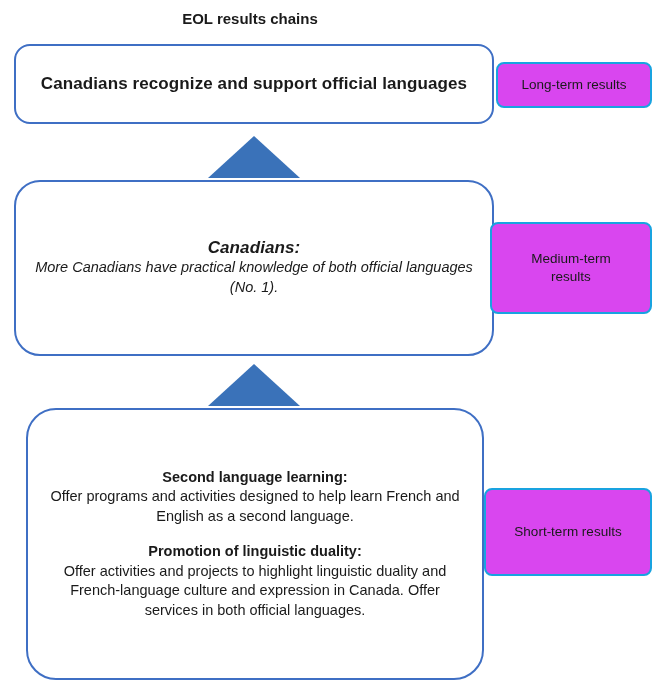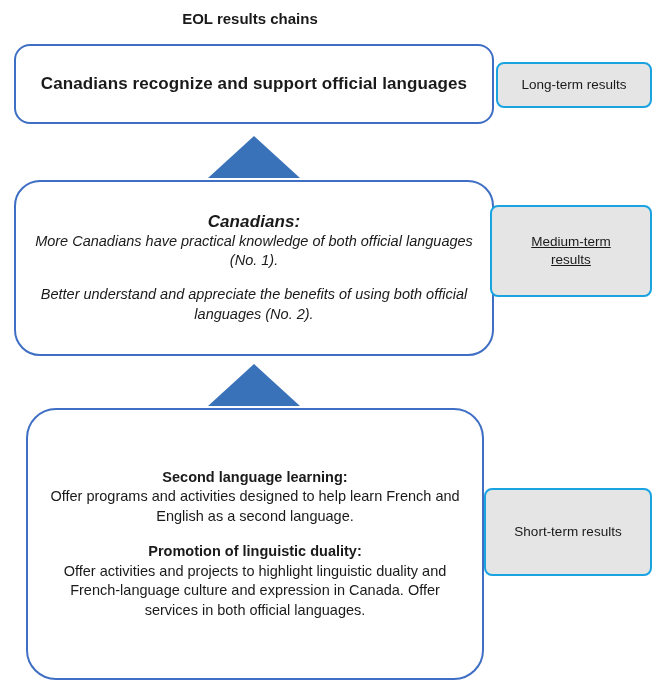--- a/index.html
+++ b/index.html
@@ -95,42 +95,41 @@
   .block + .block {
     margin-top: 16px;
   }
 
   
   .side-label {
     position: absolute;
     box-sizing: border-box;
     border: 2px solid #19a3e0;
     border-radius: 8px;
-    background: #e5e5e5;
+    background: #d946ef;
     display: flex;
     align-items: center;
     justify-content: center;
     text-align: center;
     font-size: 13.5px;
     color: #1a1a1a;
     line-height: 1.3;
     padding: 4px 18px;
   }
   .side-label.long {
     left: 496px;
     top: 62px;
     width: 156px;
     height: 46px;
   }
   .side-label.medium {
     left: 490px;
-    top: 205px;
+    top: 222px;
     width: 162px;
     height: 92px;
-    text-decoration: underline;
   }
   .side-label.short {
     left: 484px;
     top: 488px;
     width: 168px;
     height: 88px;
   }
 
   
   .arrow {
@@ -162,21 +161,20 @@
   </div>
   <div class="side-label long">
     <span>Long-term results</span>
   </div>
 
   <div class="arrow a1"></div>
 
   <div class="box medium">
     <div class="headline">Canadians:</div>
     <p class="para">More Canadians have practical knowledge of both official languages (No. 1).</p>
-    <p class="para">Better understand and appreciate the benefits of using both official languages (No. 2).</p>
   </div>
   <div class="side-label medium">
     <span>Medium-term results</span>
   </div>
 
   <div class="arrow a2"></div>
 
   <div class="box short">
     <div class="block">
       <p class="sub-head">Second language learning:</p>

